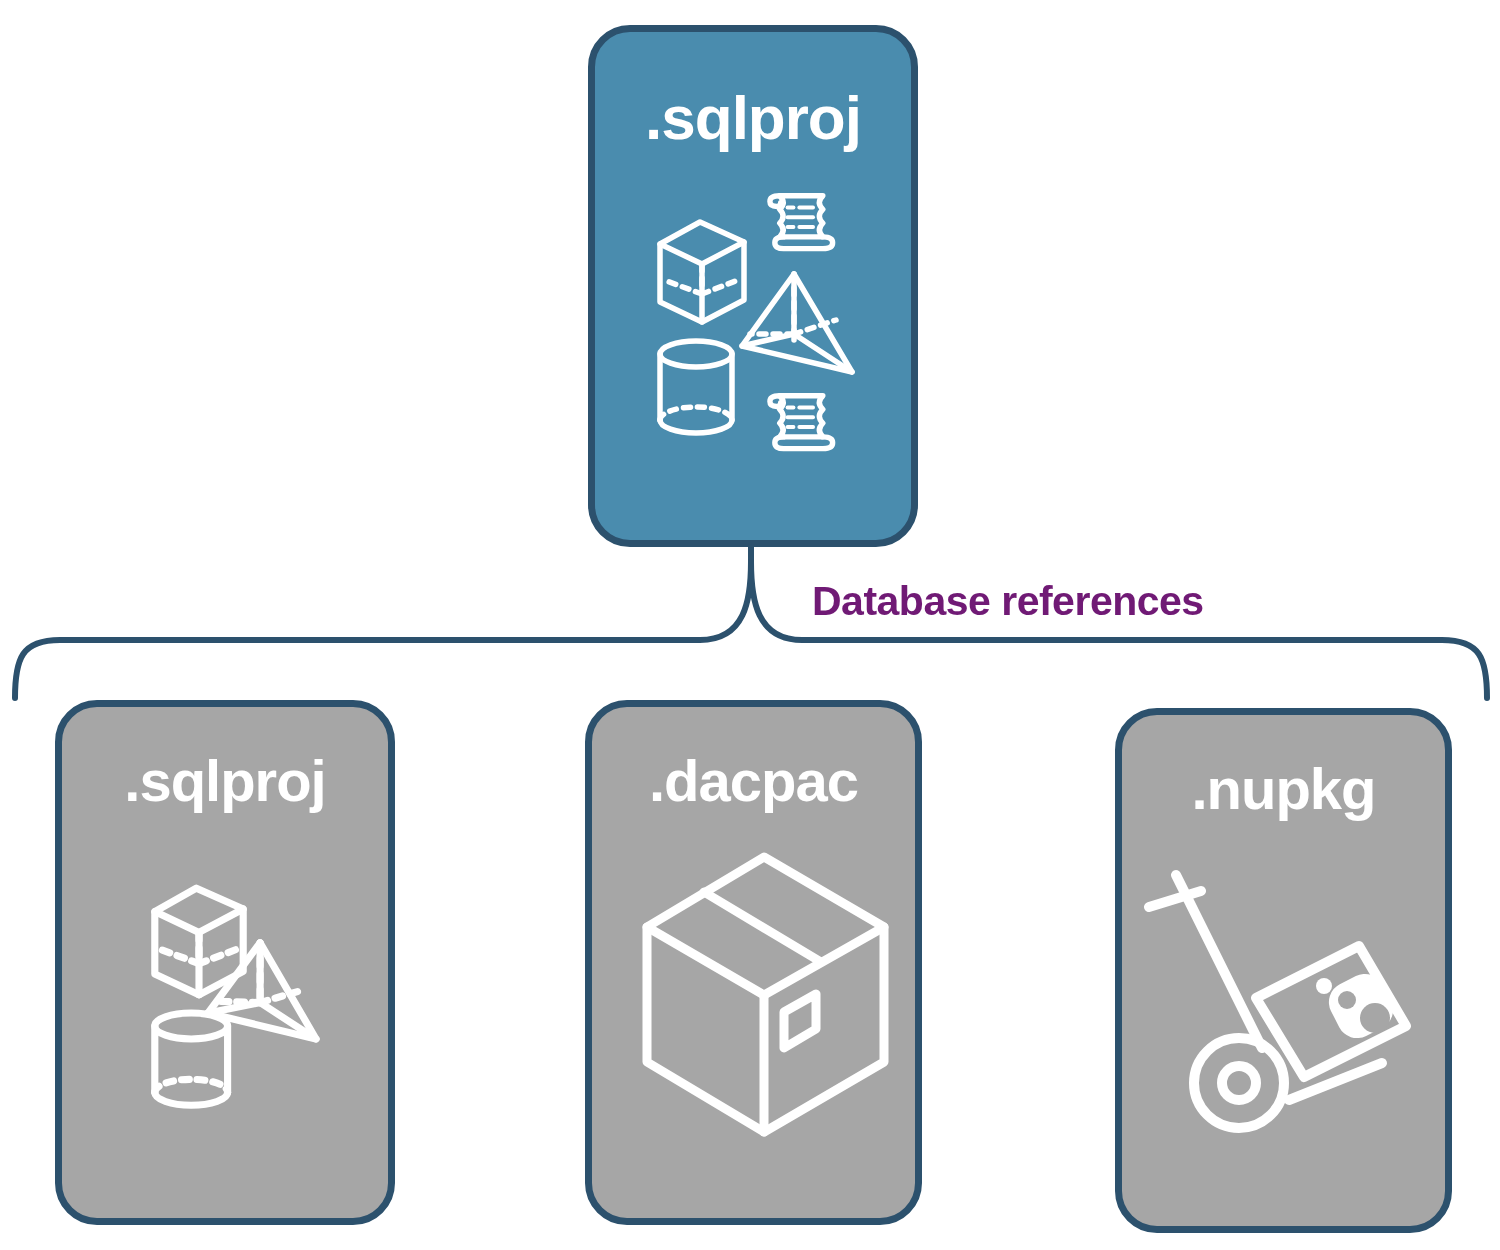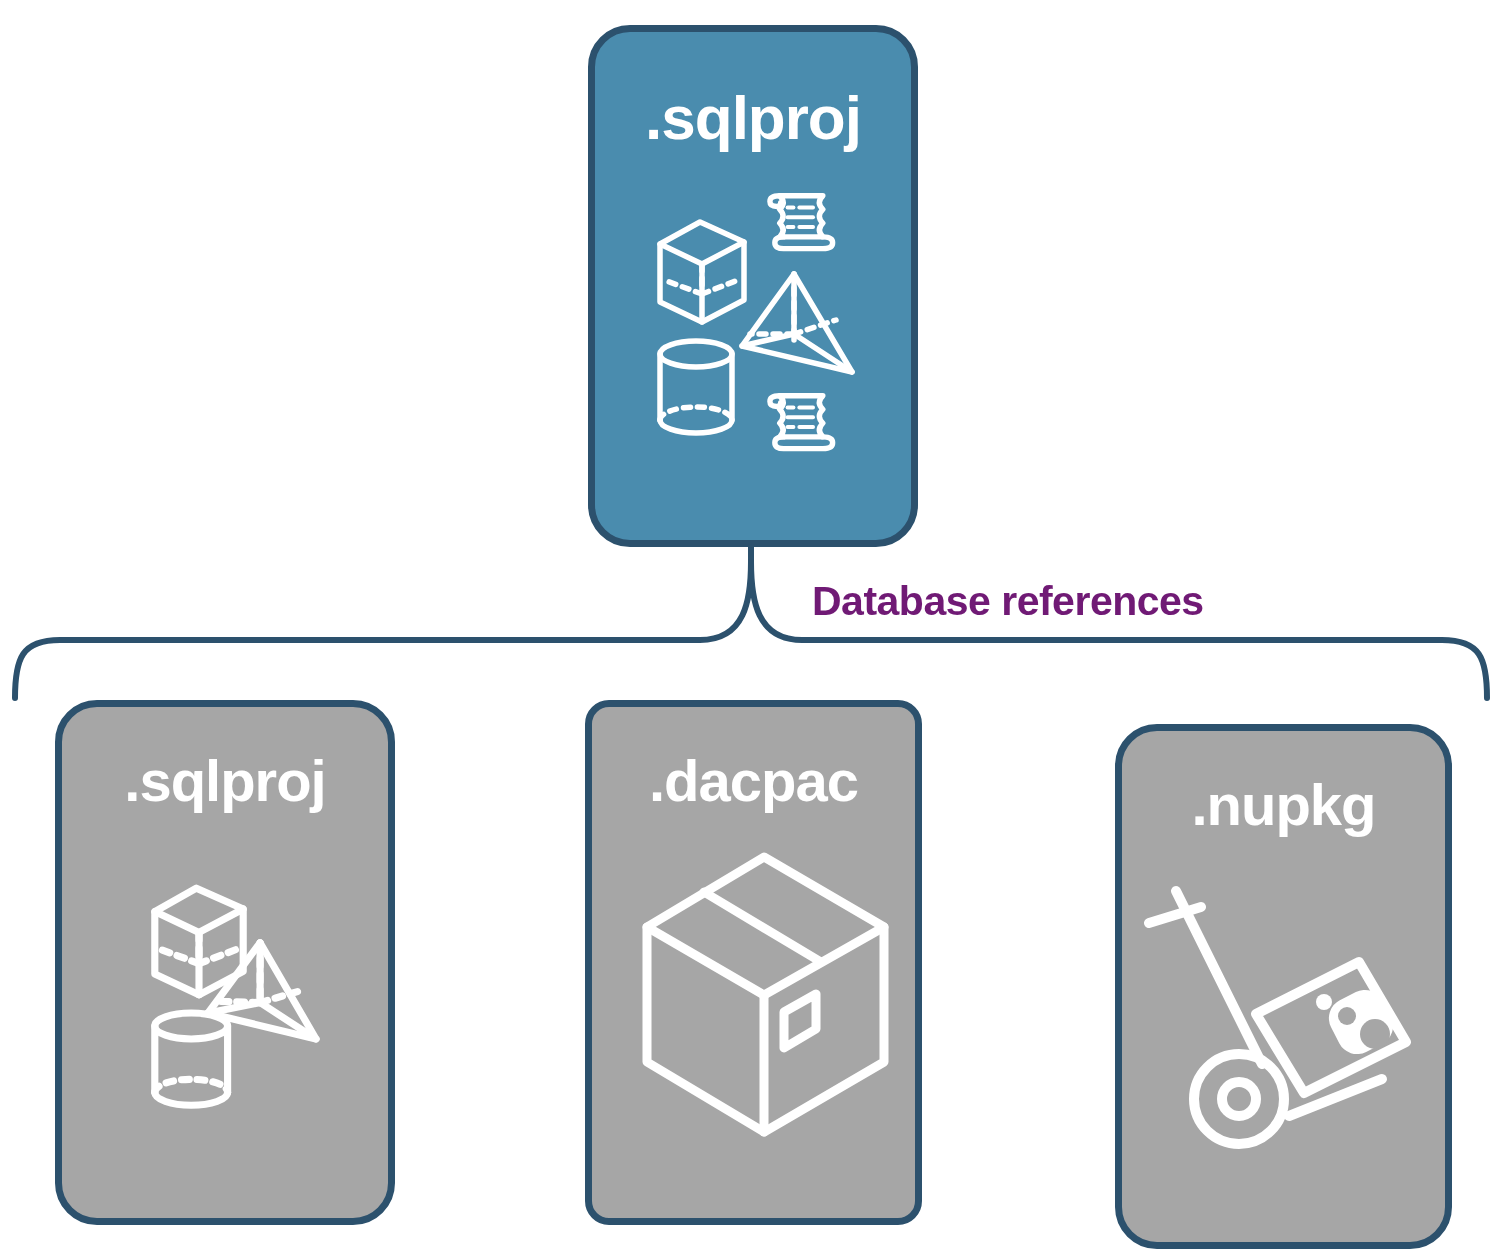--- a/index.html
+++ b/index.html
@@ -66,25 +66,24 @@
     left: 55px;
     top: 700px;
     width: 340px;
     height: 525px;
   }
   #card-dacpac {
     left: 585px;
     top: 700px;
     width: 337px;
     height: 525px;
-    border-radius: 24px;
   }
   #card-nupkg {
     left: 1115px;
-    top: 724px;
+    top: 708px;
     width: 337px;
     height: 525px;
   }
   .card-gray .card-title { top: 45px; font-size: 58px; }
   #card-sqlproj .card-icons { top: 150px; }
   #card-dacpac .card-icons { top: 130px; }
   #card-nupkg .card-icons { top: 140px; }
 
   
   #brace-svg {

